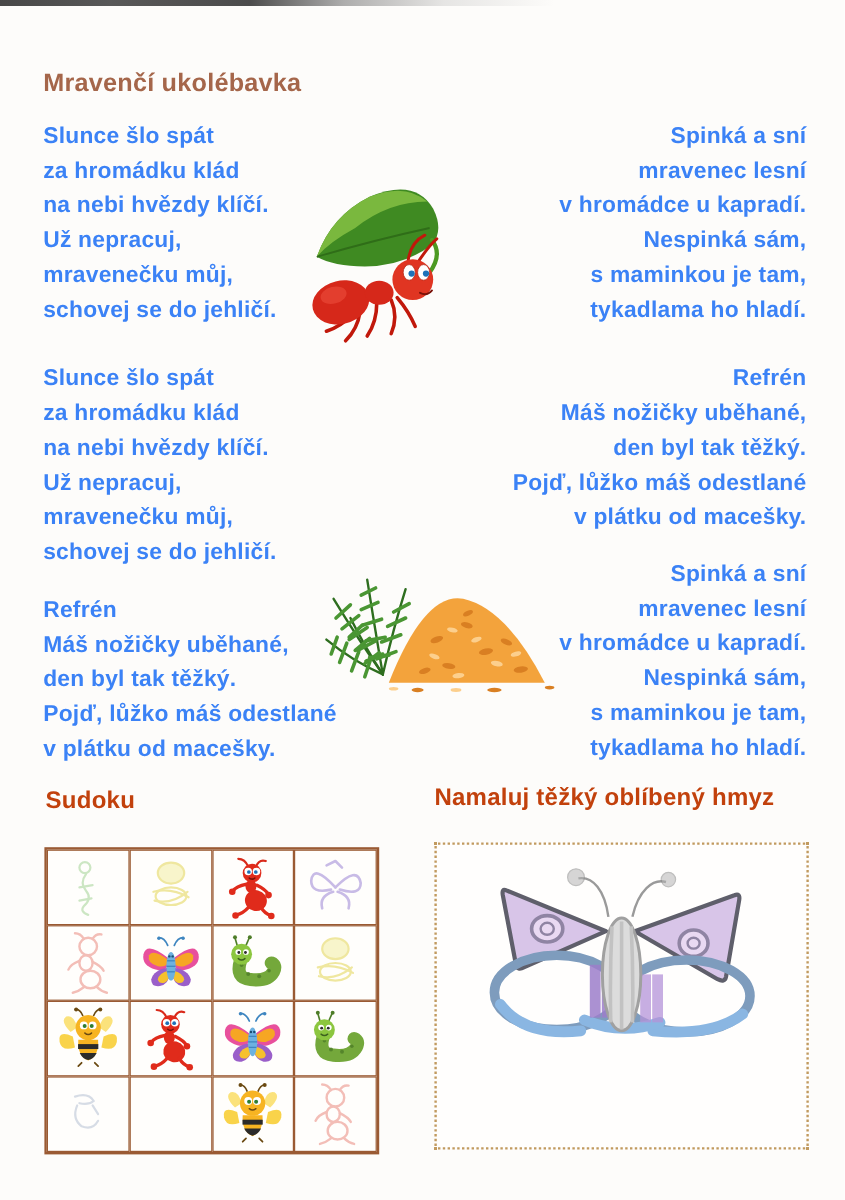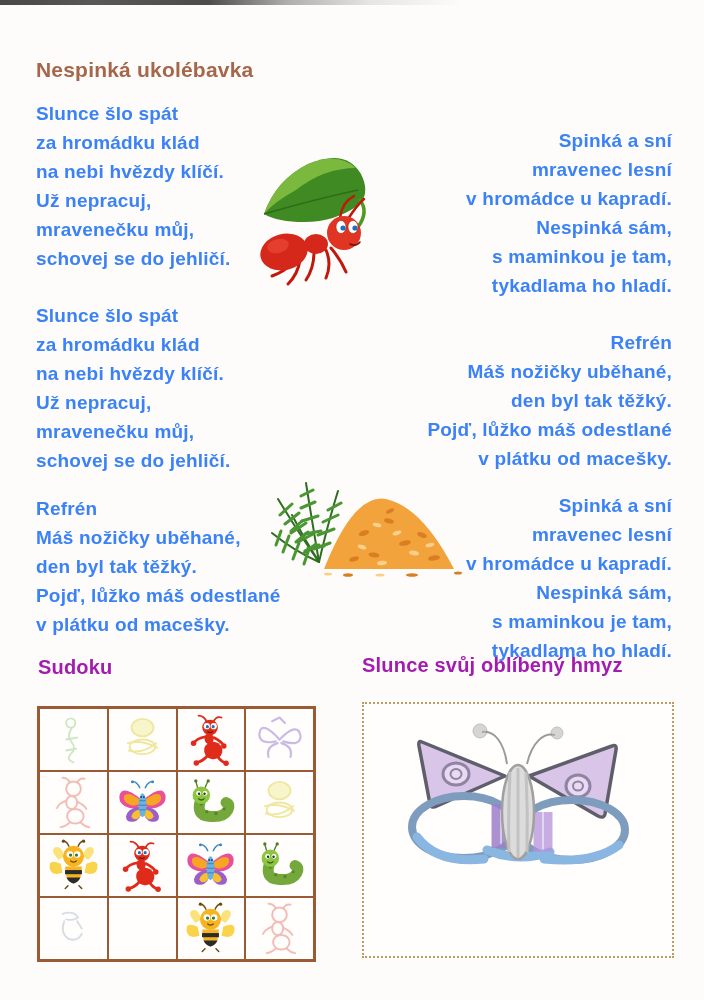--- a/index.html
+++ b/index.html
@@ -2,41 +2,41 @@
 <html><head>
 <meta charset="utf-8">
 <style>
   html,body{margin:0;padding:0;background:#ffffff;}
   .page{position:relative;width:704px;height:1000px;background:#fdfcfa;overflow:hidden;
         font-family:"Liberation Sans", sans-serif;}
   .scan-artifact{position:absolute;top:0;left:0;width:462px;height:5px;
         background:linear-gradient(to right,rgba(40,40,40,.85) 0%,rgba(70,70,70,.9) 20%,rgba(45,45,45,.85) 45%,rgba(120,120,120,.6) 62%,rgba(160,160,160,.25) 80%,transparent 100%);}
   .page-title{position:absolute;left:36px;top:58px;font-size:21px;font-weight:bold;color:#a5664a;letter-spacing:.2px;}
   .lyric{position:absolute;font-size:19px;line-height:29px;font-weight:bold;color:#3b82f6;letter-spacing:.2px;white-space:nowrap;}
-  .lyric.right{text-align:right;width:330px;margin-top:27px;}
-  .section-heading{position:absolute;font-size:20px;font-weight:bold;color:#a21caf;letter-spacing:.2px;}
+  .lyric.right{text-align:right;width:330px;}
+  .section-heading{position:absolute;font-size:20px;font-weight:bold;color:#c2410c;letter-spacing:.2px;}
   .illus{position:absolute;}
   .sudoku{position:absolute;left:37px;top:706px;width:279px;height:256px;
         display:grid;grid-template-columns:repeat(4,1fr);grid-template-rows:repeat(4,1fr);
         border:2.5px solid #9a5a33;box-sizing:border-box;background:#fffefc;}
   .sudoku-cell{border:1px solid #9a5a33;display:flex;align-items:center;justify-content:center;box-sizing:border-box;}
   .cell-icon{width:55px;height:55px;}
   .drawing-box{position:absolute;left:362px;top:702px;width:312px;height:256px;
         border:2px dotted #c19a5f;box-sizing:border-box;background:#fffefd;}
   .drawing-box svg{position:absolute;left:28px;top:8px;}
   .defs-hidden{position:absolute;width:0;height:0;overflow:hidden;}
 </style>
 </head>
 <body>
 
 <div class="page">
 
   <div class="scan-artifact"></div>
 
-  <div class="page-title">Nespinká ukolébavka</div>
+  <div class="page-title">Mravenčí ukolébavka</div>
 
   <div class="lyric" style="left:36px;top:99px;">
       <div>Slunce šlo spát</div>
       <div>za hromádku klád</div>
       <div>na nebi hvězdy klíčí.</div>
       <div>Už nepracuj,</div>
       <div>mravenečku můj,</div>
       <div>schovej se do jehličí.</div>
     </div>
   <div class="lyric right" style="right:32px;top:99px;">
@@ -146,21 +146,21 @@
     <g fill="none" stroke="#4a9633" stroke-width="3" stroke-linecap="round">
       <path d="M43 88 L57 82 M36 79 L51 71 M29 70 L44 60 M23 61 L37 50 M18 52 L30 41"></path>
       <path d="M46 85 L62 83 M43 71 L59 68 M40 58 L56 53 M39 45 L53 39 M39 33 L51 27"></path>
       <path d="M52 86 L68 80 M56 72 L72 66 M61 59 L76 52 M66 47 L79 40"></path>
       <path d="M42 101 L47 86 M31 96 L37 80 M21 89 L27 73 M14 82 L19 68"></path>
       <path d="M42 90 L54 81 M34 79 L46 69 M29 68 L40 58"></path>
     </g>
   </svg>
 
   <div class="section-heading" style="left:38px;top:656px;">Sudoku</div>
-  <div class="section-heading" style="left:362px;top:654px;">Slunce svůj oblíbený hmyz</div>
+  <div class="section-heading" style="left:362px;top:654px;">Namaluj těžký oblíbený hmyz</div>
 
   <div class="sudoku">
       <div class="sudoku-cell">
         <svg class="cell-icon" viewBox="0 0 60 60">
           <use href="#sym-sketch-caterpillar"></use>
         </svg>
       </div>
       <div class="sudoku-cell">
         <svg class="cell-icon" viewBox="0 0 60 60">
           <use href="#sym-sketch-bee"></use>

